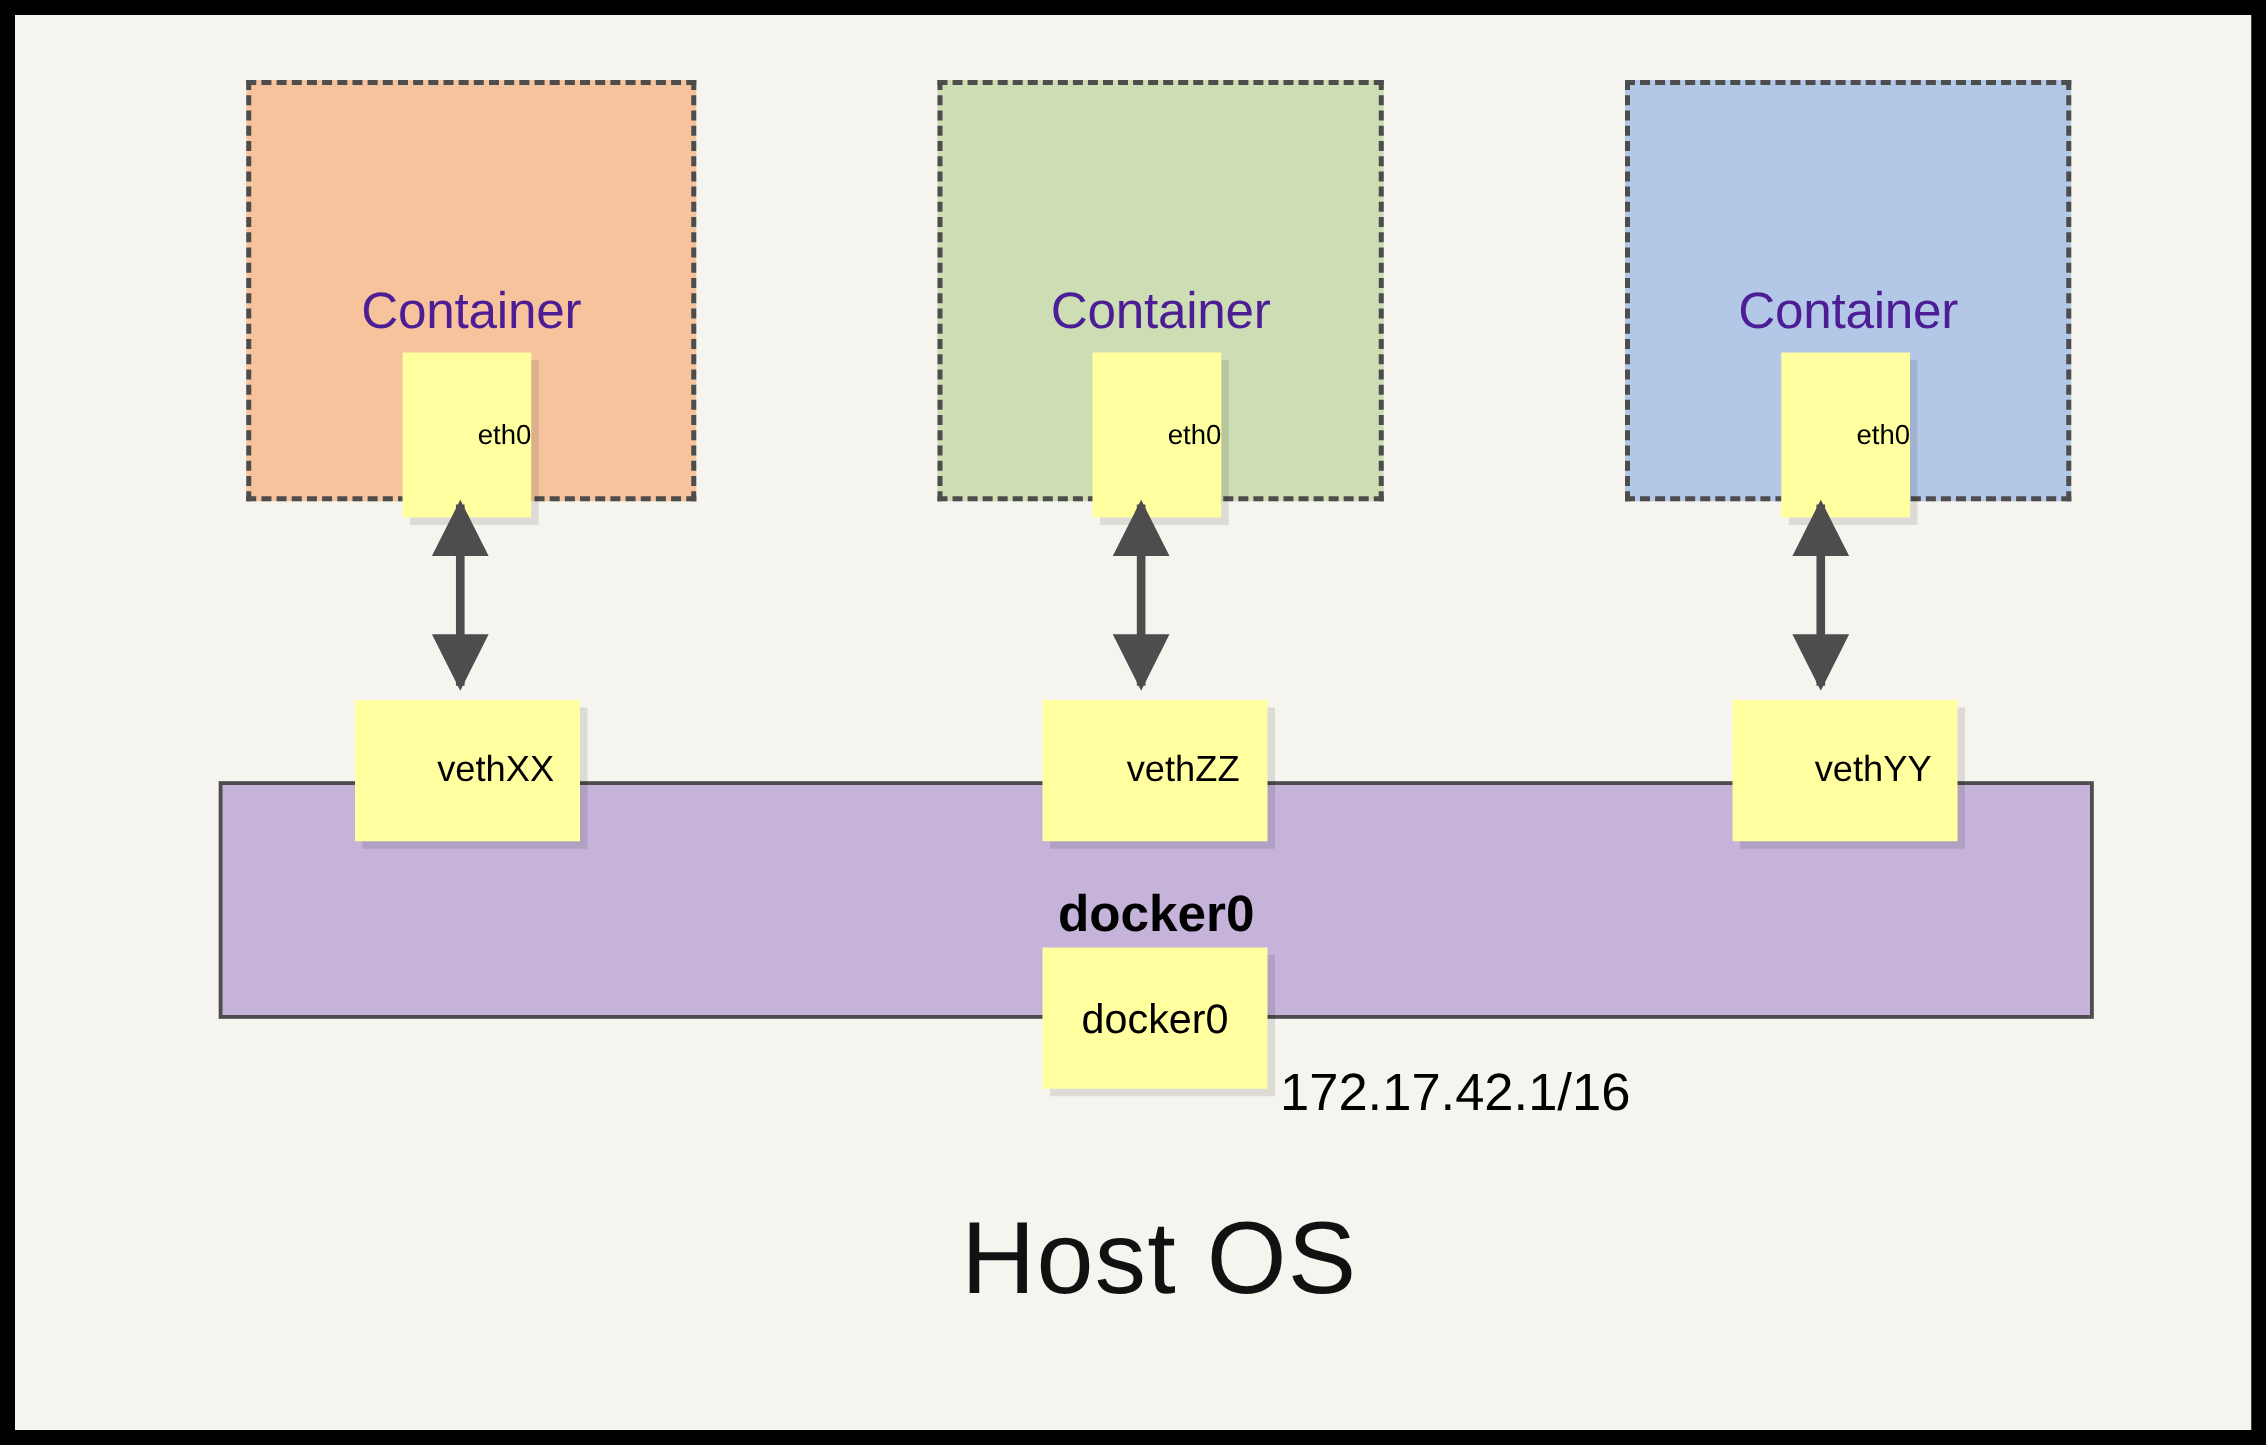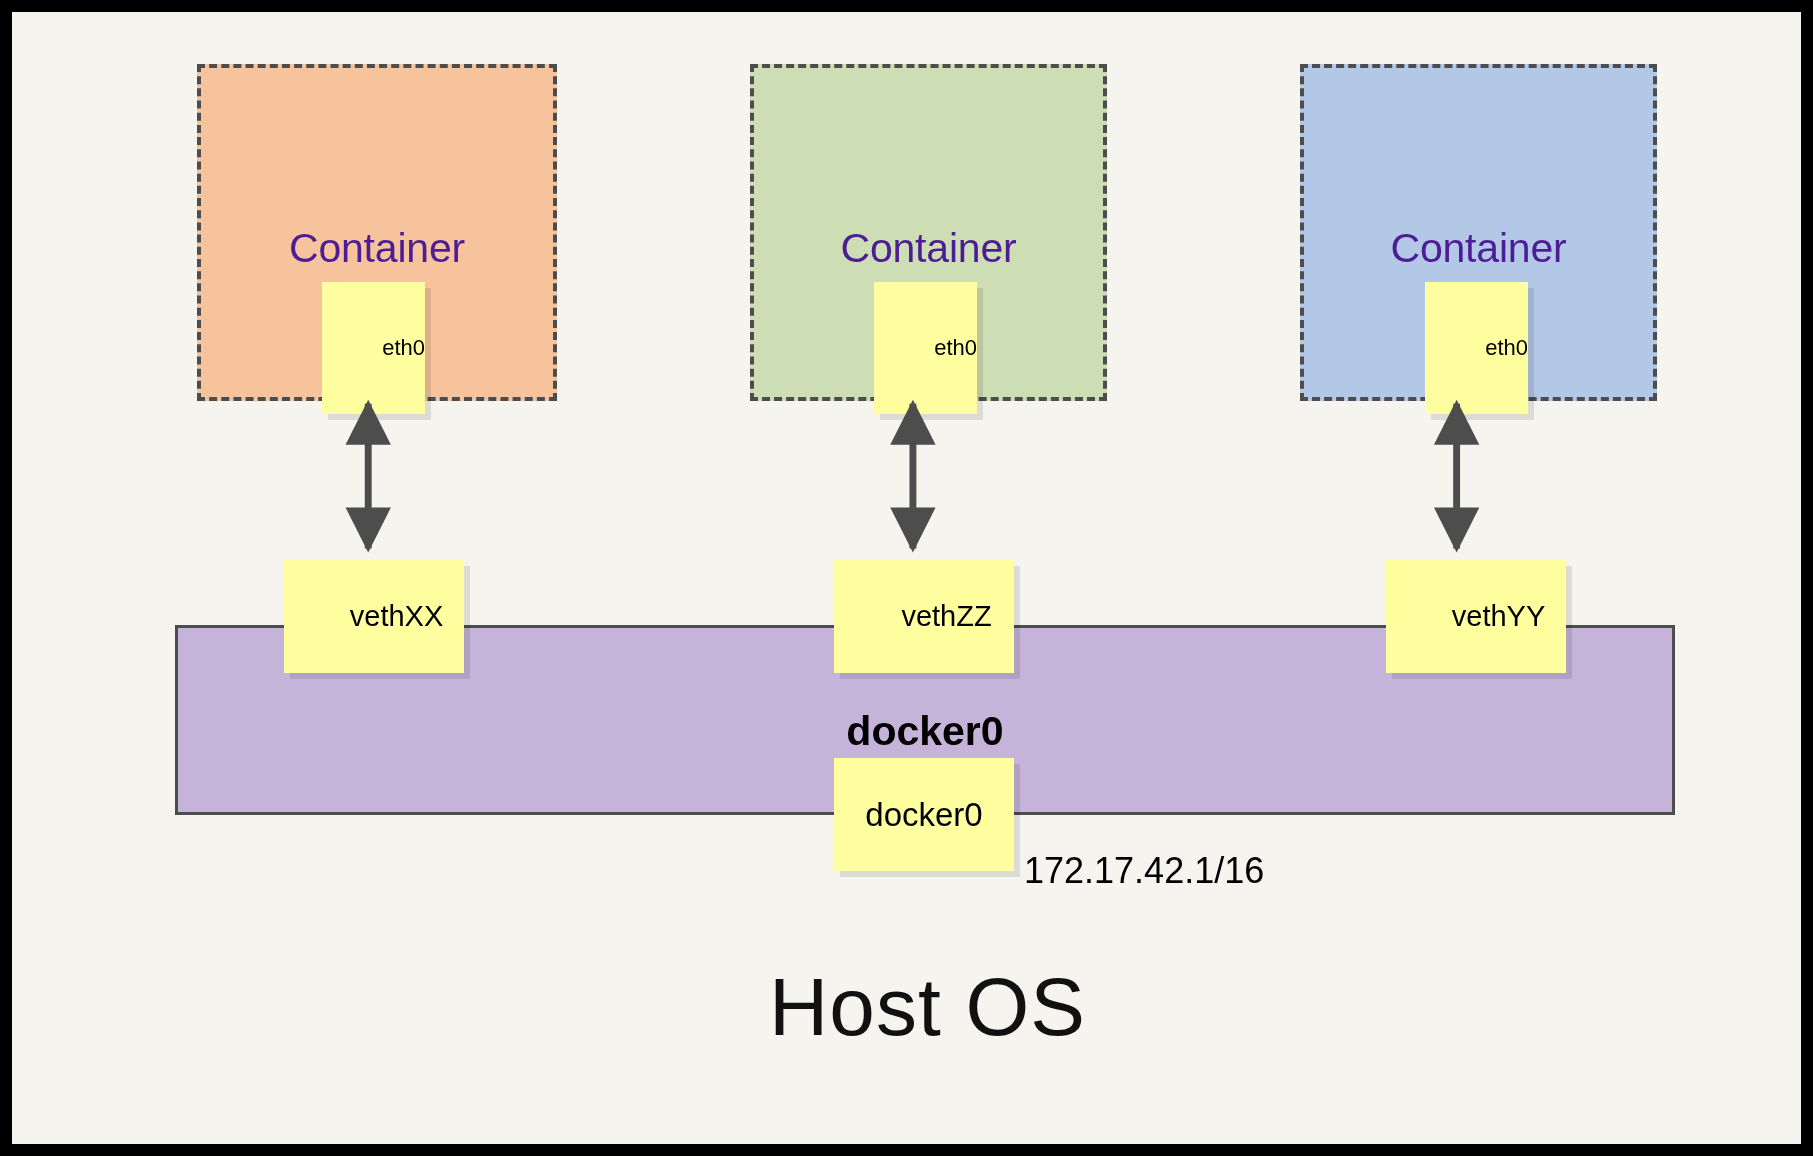--- a/index.html
+++ b/index.html
@@ -86,21 +86,21 @@
     right: 0;
     text-align: center;
     font-size: 41px;
     font-weight: bold;
     color: #000000;
   }
 
   
   #ip-text {
     position: absolute;
-    font-size: 36px;
+    font-size: 42px;
     color: #000000;
     white-space: nowrap;
   }
   #host-os {
     position: absolute;
     left: 0;
     right: 0;
     text-align: center;
     font-size: 82px;
     color: #111111;

